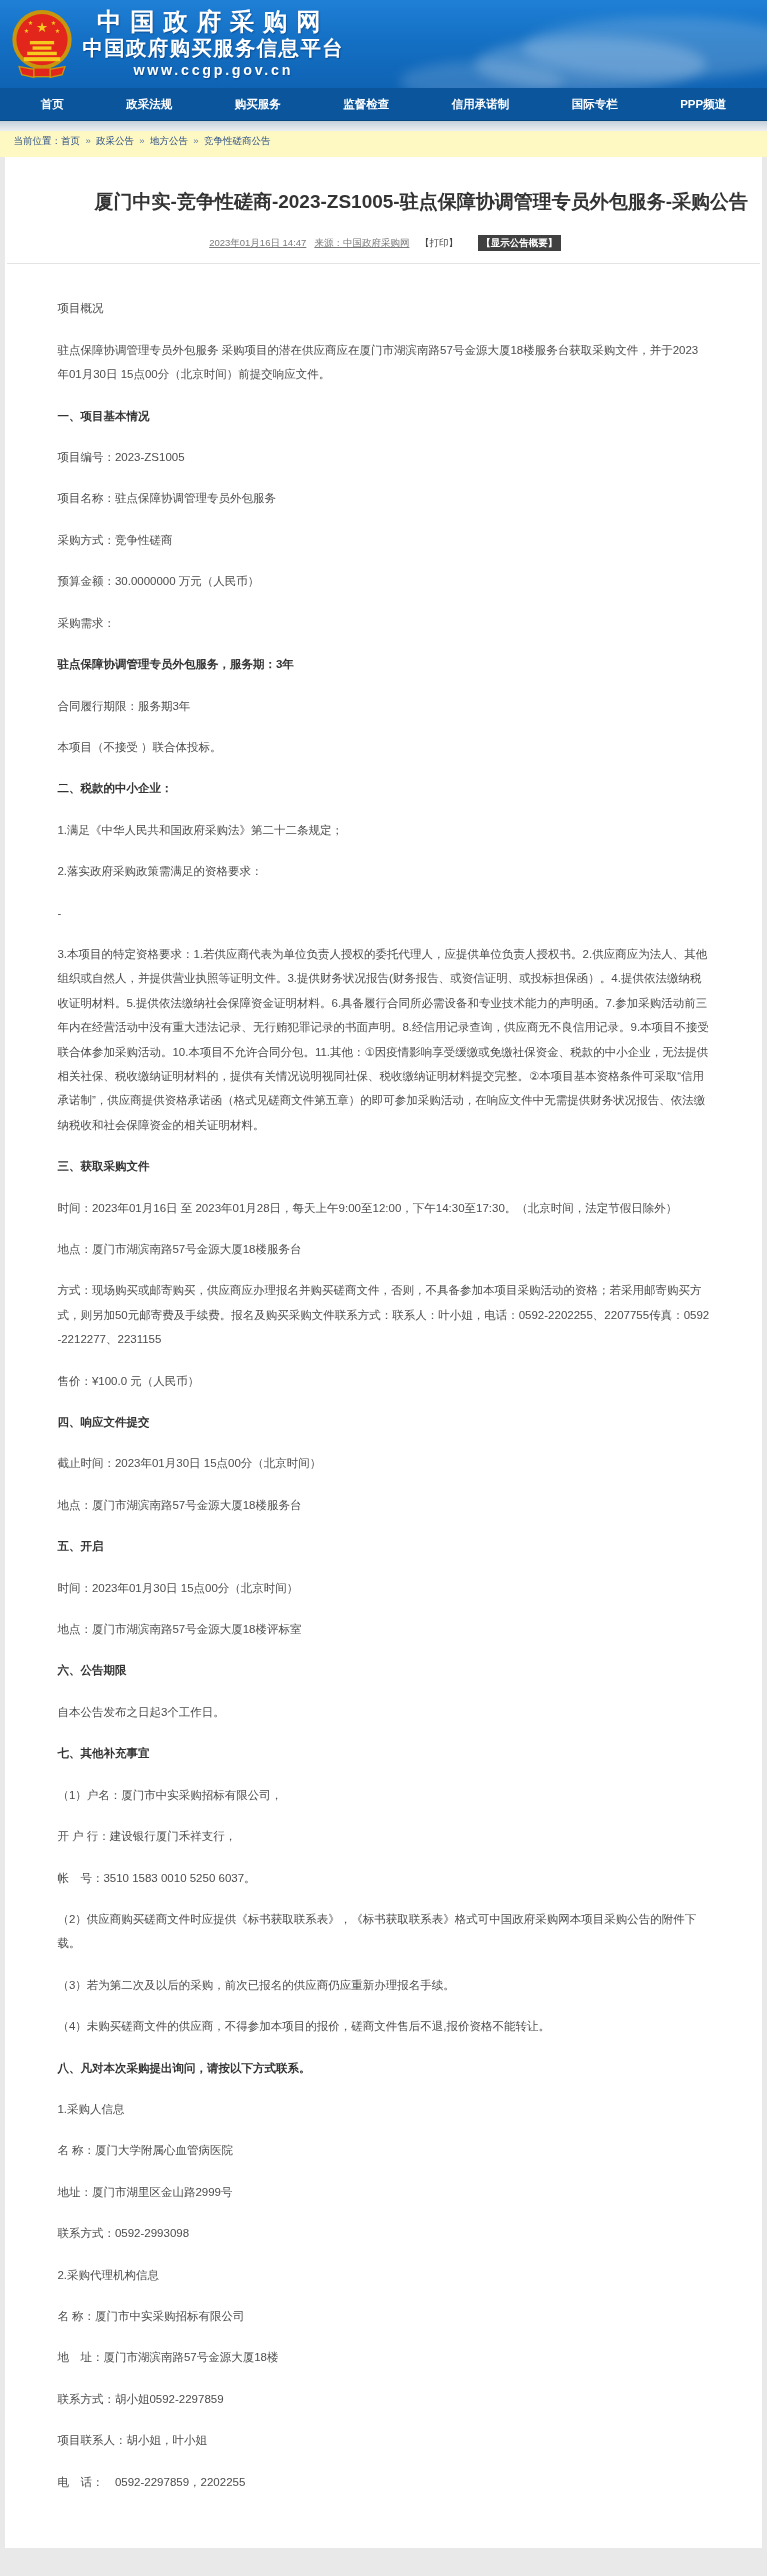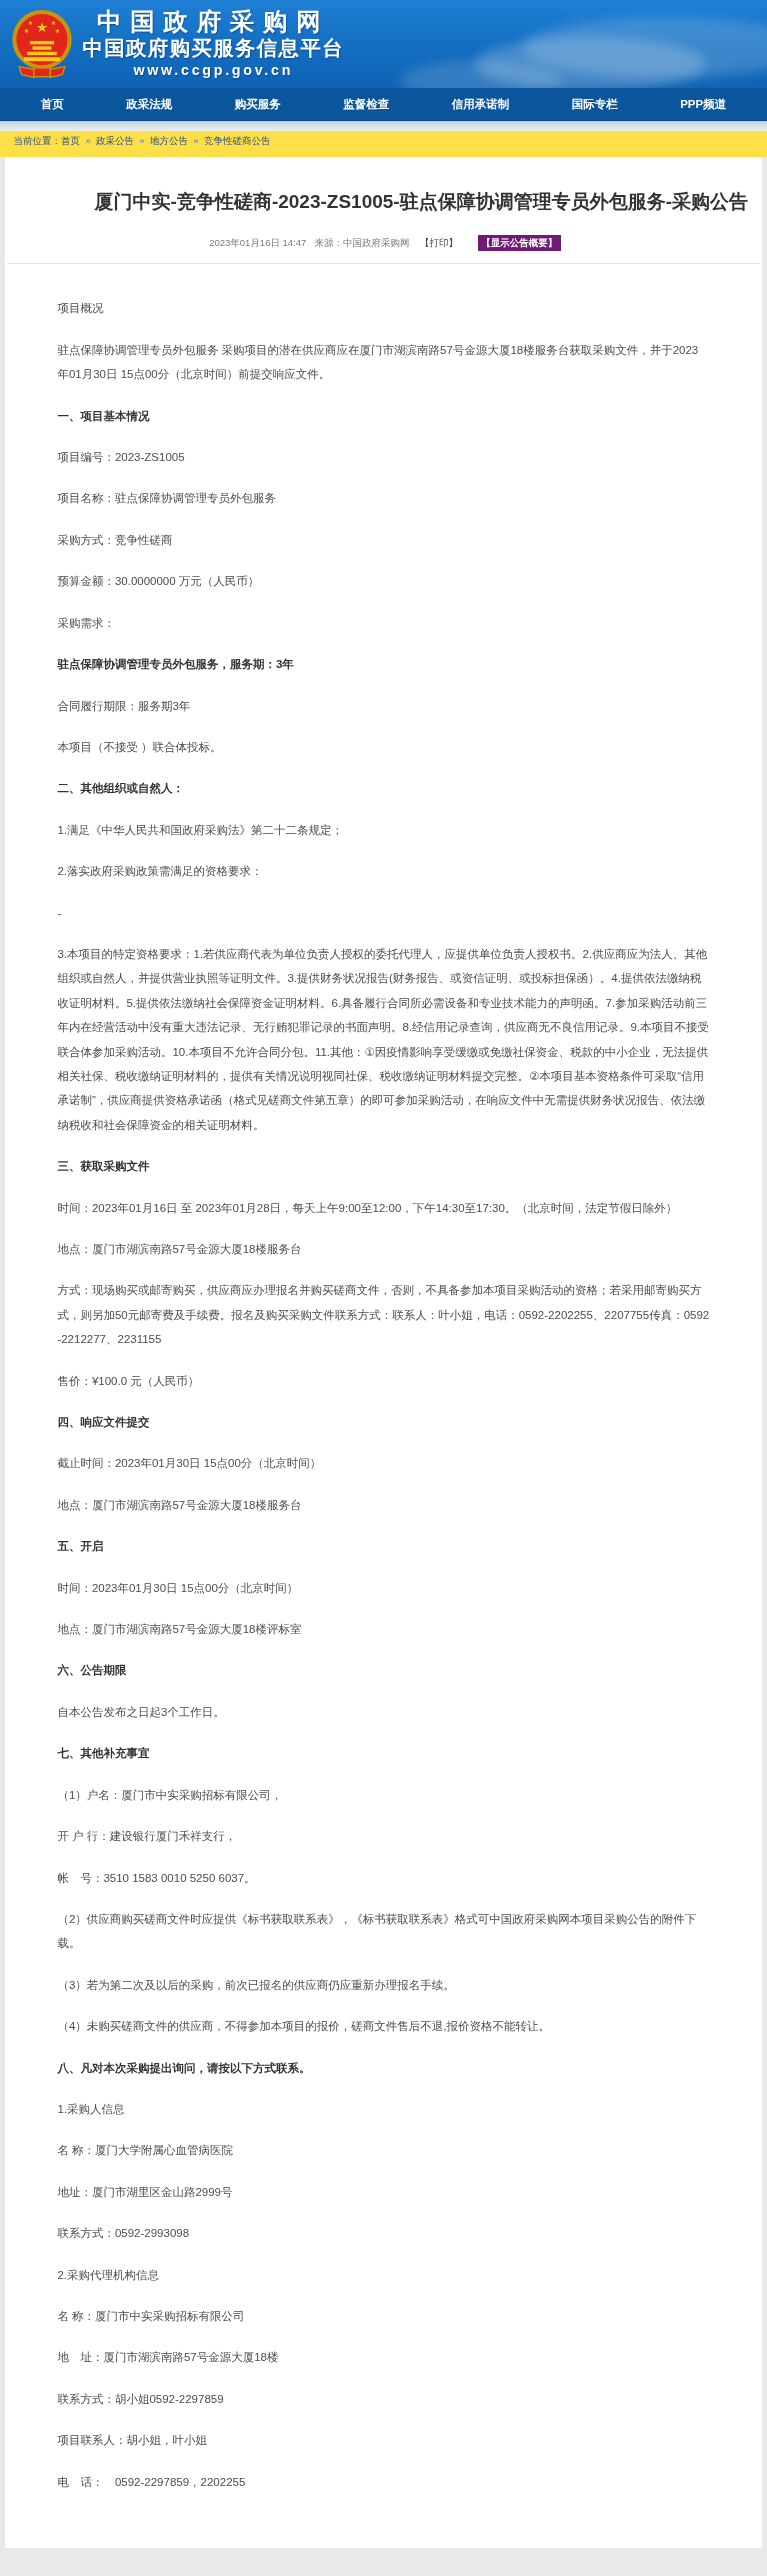--- a/index.html
+++ b/index.html
@@ -24,35 +24,35 @@
   .logo-line2 { font-size:20.4px; font-weight:bold; letter-spacing:1.4px; line-height:24.4px; white-space:nowrap; }
   .logo-line3 { font-size:14.3px; font-weight:bold; letter-spacing:2.7px; line-height:19px;text-align:center; }
   
   .main-nav {
     height:33px; background:#0a559c; border-bottom:0.7px solid #07477f;
     display:flex; justify-content:space-around; align-items:center; padding:0 9.5px;
   }
   .nav-item { color:#fff; font-size:11.5px; font-weight:bold; text-decoration:none; cursor:pointer; white-space:nowrap; }
   
   .subheader-strip { height:9.5px; background:linear-gradient(180deg,#c3cfd9,#eef0f2); }
-  .breadcrumb-row { background:#fde047; padding:4.1px 13.6px 9.5px; font-size:9.5px; color:#2a4d86; }
+  .breadcrumb-row { background:#fef9c3; padding:4.1px 13.6px 9.5px; font-size:9.5px; color:#2a4d86; }
   .bc-label { color:#2a4d86; }
   .bc-link { color:#2a4d86; text-decoration:none; cursor:pointer; }
   .bc-sep { color:#5a79a8; padding:0 2.7px; }
   
   .content-card { background:#fff; margin:0 5.4px; padding-bottom:37px; }
   .article-title {
     text-align:right; font-size:19px; font-weight:bold; color:#333;
     padding:31px 13.6px 0; line-height:27px;
   }
   .article-meta { text-align:center; margin-top:20.4px; padding-bottom:12.2px; font-size:9.5px; color:#7a7a7a; }
-  .meta-piece { margin:0 2.7px; }
+  .meta-piece { margin:0 2.7px;text-decoration:underline; }
   .meta-print { color:#444; text-decoration:none; cursor:pointer; margin-left:5.4px; }
   .meta-badge {
-    display:inline-block; background:#701a75; color:#fff; font-weight:bold;
+    display:inline-block; background:#404040; color:#fff; font-weight:bold;
     padding:1.4px 3.4px; margin-left:17px; cursor:pointer;
   }
   .divider { border-top:0.7px solid #e3e3e3; margin:0 1.4px; }
   .article-body { padding:15px 52px 0; }
   .para { font-size:11.5px; color:#4c4c4c; line-height:24.4px; margin:17px 0; word-break:break-all; }
   .para.bold { font-weight:bold; color:#333; }
 </style>
 </head>
 <body>
 
@@ -116,21 +116,21 @@
       <p class="para">驻点保障协调管理专员外包服务 采购项目的潜在供应商应在厦门市湖滨南路57号金源大厦18楼服务台获取采购文件，并于2023年01月30日 15点00分（北京时间）前提交响应文件。</p>
       <p class="para bold">一、项目基本情况</p>
       <p class="para">项目编号：2023-ZS1005</p>
       <p class="para">项目名称：驻点保障协调管理专员外包服务</p>
       <p class="para">采购方式：竞争性磋商</p>
       <p class="para">预算金额：30.0000000 万元（人民币）</p>
       <p class="para">采购需求：</p>
       <p class="para bold">驻点保障协调管理专员外包服务，服务期：3年</p>
       <p class="para">合同履行期限：服务期3年</p>
       <p class="para">本项目（不接受 ）联合体投标。</p>
-      <p class="para bold">二、其他组织或自然人：</p>
+      <p class="para bold">二、税款的中小企业：</p>
       <p class="para">1.满足《中华人民共和国政府采购法》第二十二条规定；</p>
       <p class="para">2.落实政府采购政策需满足的资格要求：</p>
       <p class="para">-</p>
       <p class="para">3.本项目的特定资格要求：1.若供应商代表为单位负责人授权的委托代理人，应提供单位负责人授权书。2.供应商应为法人、其他组织或自然人，并提供营业执照等证明文件。3.提供财务状况报告(财务报告、或资信证明、或投标担保函）。4.提供依法缴纳税收证明材料。5.提供依法缴纳社会保障资金证明材料。6.具备履行合同所必需设备和专业技术能力的声明函。7.参加采购活动前三年内在经营活动中没有重大违法记录、无行贿犯罪记录的书面声明。8.经信用记录查询，供应商无不良信用记录。9.本项目不接受联合体参加采购活动。10.本项目不允许合同分包。11.其他：①因疫情影响享受缓缴或免缴社保资金、税款的中小企业，无法提供相关社保、税收缴纳证明材料的，提供有关情况说明视同社保、税收缴纳证明材料提交完整。②本项目基本资格条件可采取“信用承诺制”，供应商提供资格承诺函（格式见磋商文件第五章）的即可参加采购活动，在响应文件中无需提供财务状况报告、依法缴纳税收和社会保障资金的相关证明材料。</p>
       <p class="para bold">三、获取采购文件</p>
       <p class="para">时间：2023年01月16日 至 2023年01月28日，每天上午9:00至12:00，下午14:30至17:30。（北京时间，法定节假日除外）</p>
       <p class="para">地点：厦门市湖滨南路57号金源大厦18楼服务台</p>
       <p class="para">方式：现场购买或邮寄购买，供应商应办理报名并购买磋商文件，否则，不具备参加本项目采购活动的资格；若采用邮寄购买方式，则另加50元邮寄费及手续费。报名及购买采购文件联系方式：联系人：叶小姐，电话：0592-2202255、2207755传真：0592-2212277、2231155</p>
       <p class="para">售价：¥100.0 元（人民币）</p>
       <p class="para bold">四、响应文件提交</p>

